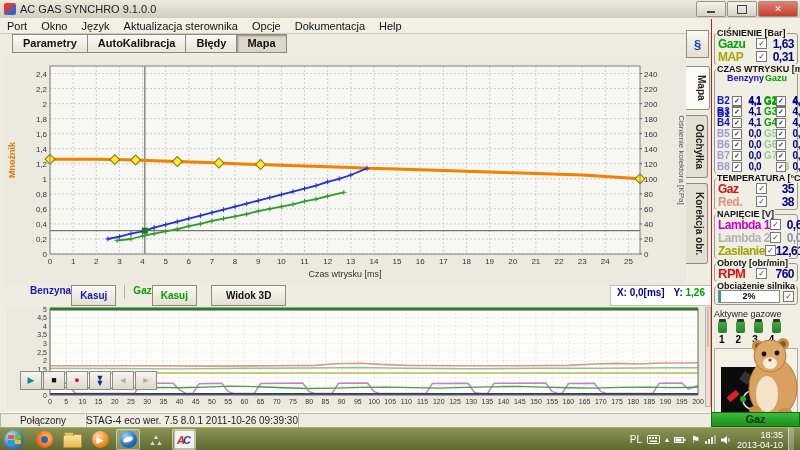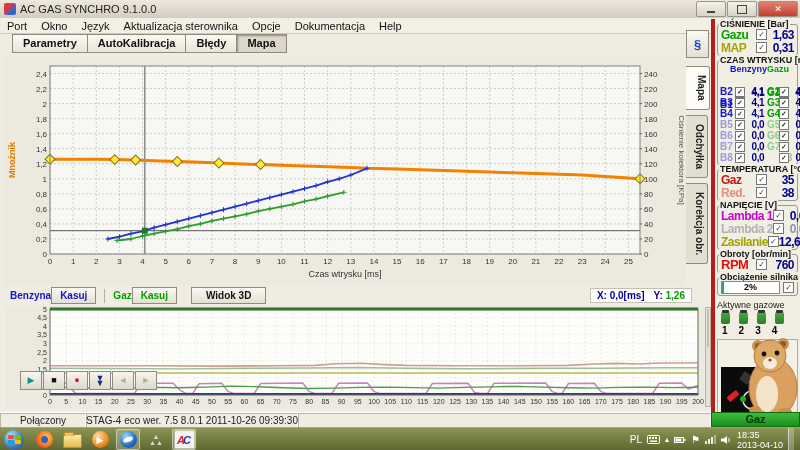--- a/index.html
+++ b/index.html
@@ -20,32 +20,32 @@
   .tab.active{background:#dcd7c8;box-shadow:inset 1px 1px 2px rgba(0,0,0,.35);}
   
   .chartwrap{position:absolute;left:4px;top:56px;}
   .recwrap{position:absolute;left:6px;top:306px;}
   svg{display:block;}
   .rec-toolbar{position:absolute;left:20px;top:371px;display:flex;}
   .rtbtn{width:22px;height:19px;border:1px solid #8f8b7f;background:linear-gradient(#f7f5ef,#ddd9cc);display:flex;flex-direction:column;align-items:center;justify-content:center;margin-right:1px;line-height:1;}
   .vscroll{position:absolute;left:705px;top:307px;width:6px;height:100px;background:#e5e1d4;border:1px solid #b6b2a4;box-sizing:border-box;}
   .vthumb{margin:1px;height:38px;background:#c6c1b1;}
   
-  .ctrlrow{position:absolute;left:0;top:285px;width:710px;height:21px;display:flex;align-items:center;font-size:10px;}
+  .ctrlrow{position:absolute;left:0;top:285px;width:710px;height:21px;display:flex;font-size:10px;padding-left:20px;}
   .clabel{font-weight:bold;margin-left:10px;}
   .cbtn{border:1px solid #8f8b7f;background:linear-gradient(#fbf9f3,#e3dfd2);font-weight:bold;font-size:10px;padding:2px 8px;}
   .sep{width:1px;height:14px;background:#b5b1a3;margin:0 8px;}
   .readout{margin-left:auto;margin-right:18px;font-size:10px;font-weight:bold;border:1px solid #c5c1b3;background:#ffffff;padding:1px 6px;}
   
   .sidestrip{position:absolute;left:686px;top:30px;width:25px;height:378px;}
   .connbtn{width:21px;height:26px;border:1px solid #8f8b7f;background:linear-gradient(#fbf9f3,#e3dfd2);display:flex;align-items:center;justify-content:center;color:#1a42c8;font-weight:bold;font-size:13px;margin-bottom:8px;}
   .vtab{writing-mode:vertical-rl;border:1px solid #8f8b7f;border-left:none;background:#e2ded0;font-size:10px;font-weight:bold;color:#222;padding:8px 2px;margin-bottom:5px;border-radius:0 3px 3px 0;width:17px;box-sizing:content-box;text-align:center;}
   .vtab.active{background:#fcfbf6;width:19px;}
   
-  .sidebar{position:absolute;left:711px;top:19px;width:89px;height:393px;background:#f1eee4;border-left:4px solid #b91c1c;box-sizing:border-box;padding-top:1px;}
+  .sidebar{position:absolute;left:711px;top:19px;width:89px;height:393px;background:#f1eee4;border-left:1px solid #b91c1c;box-sizing:border-box;padding-top:10px;}
   .grp{position:relative;border:1px solid #9a9a92;border-radius:3px;margin:4px 2px 1px;padding:3px 2px 1px;}
   .gtitle{position:absolute;top:-6px;left:1px;background:#f1eee4;font-size:9px;font-weight:bold;padding:0 1px;line-height:10px;white-space:nowrap;color:#111;}
   .srow{display:flex;align-items:center;height:13px;padding:0 1px;}
   .slabel{font-weight:bold;font-size:12px;letter-spacing:-.5px;white-space:nowrap;}
   .cbx{margin-left:auto;width:9px;height:9px;border:1px solid #777;background:#fff;font-size:8px;line-height:9px;text-align:center;color:#333;flex:none;}
   .sval{min-width:27px;text-align:right;color:#00008c;font-weight:bold;font-size:12px;letter-spacing:-.5px;}
   .chead{display:flex;justify-content:space-between;font-size:9px;font-weight:bold;padding:0 8px 0 10px;height:11px;}
   .crow{display:grid;grid-template-columns:15px 10px 19px 15px 10px 19px;align-items:center;height:11px;font-size:10px;font-weight:bold;}
   .crow .cv{color:#00008c;text-align:right;font-size:10px;letter-spacing:-.5px;}
   .cbs{width:8px;height:8px;border:1px solid #777;background:#fff;font-size:7px;line-height:8px;text-align:center;color:#333;}
@@ -76,21 +76,21 @@
   .folder{width:17px;height:12px;background:linear-gradient(#ffe9a8,#e8b94e);border:1px solid #b98e2e;border-radius:1px;position:relative;margin-top:3px;}
   .folder:before{content:"";position:absolute;top:-3px;left:0;width:8px;height:3px;background:#e8c263;border:1px solid #b98e2e;border-bottom:none;border-radius:1px 1px 0 0;}
   .wmp{width:17px;height:17px;border-radius:50%;background:radial-gradient(circle at 35% 30%,#ffd9a8,#ef8b1e 60%,#ad5708);color:#fff;font-size:9px;display:flex;align-items:center;justify-content:center;}
   .tbird{width:17px;height:17px;border-radius:50%;background:radial-gradient(circle at 35% 30%,#9fd4ff,#1f6cc0 60%,#0b3e7e);position:relative;}
   .tbird:after{content:"";position:absolute;left:3px;top:6px;width:10px;height:5px;border-radius:50%;background:#fff;transform:rotate(-20deg);}
   .tris{display:flex;flex-direction:column;align-items:center;line-height:6px;color:#d9d9d9;font-size:7px;}
   .aclogo{width:19px;height:17px;background:#f6f4ef;border:1px solid #c2bdb0;border-radius:2px;display:flex;align-items:center;justify-content:center;font-size:11px;font-weight:bold;font-style:italic;}
   .aclogo .a{color:#d22;}
   .aclogo .c{color:#23b;margin-left:-2px;}
   .tray{margin-left:auto;display:flex;align-items:center;gap:5px;color:#fff;font-size:10px;padding-right:6px;}
-  .clock{text-align:left;font-size:9px;line-height:10px;color:#fff;}
+  .clock{text-align:right;font-size:9px;line-height:10px;color:#fff;}
   .deskstrip{width:5px;height:23px;background:rgba(255,255,255,.25);border-left:1px solid rgba(255,255,255,.5);flex:none;}
   .bars{display:flex;align-items:flex-end;gap:1px;height:9px;}
   .bars span{width:2px;background:#fff;opacity:.85;display:block;}
 </style>
 </head>
 <body>
 
 <div class="titlebar">
   <span class="appicon"></span>
   <span class="title">AC GAS SYNCHRO  9.1.0.0</span>

